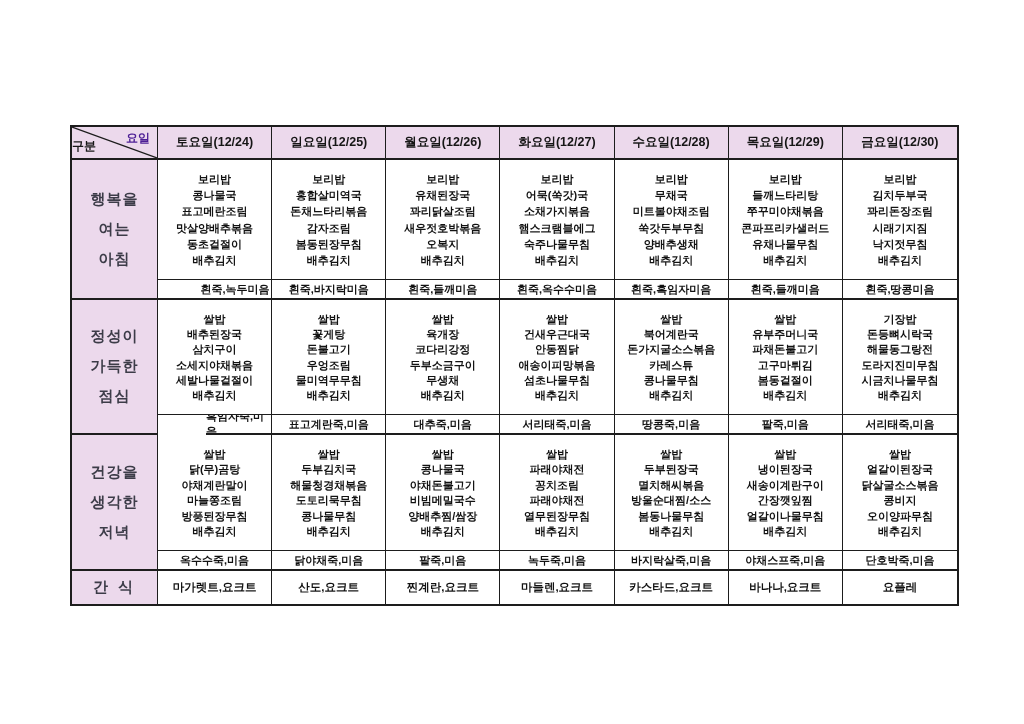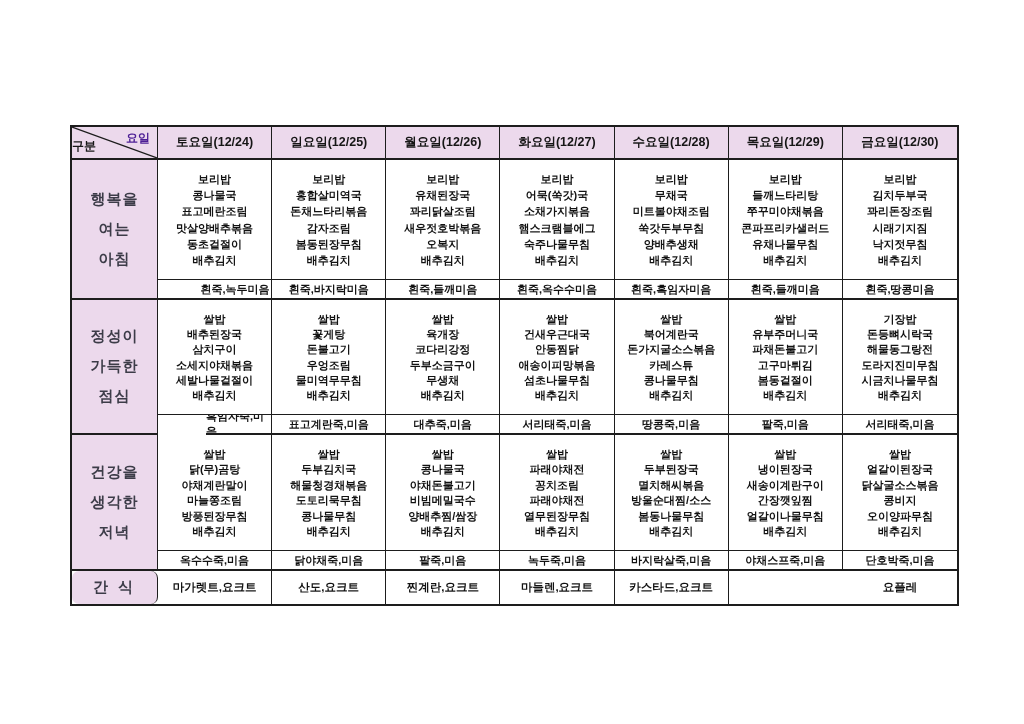--- a/index.html
+++ b/index.html
@@ -345,34 +345,37 @@
       <span>쌀밥</span>
       <span>얼갈이된장국</span>
       <span>닭살굴소스볶음</span>
       <span>콩비지</span>
       <span>오이양파무침</span>
       <span>배추김치</span>
     </div>
     <div class="cell mini-cell thick-b last" style="grid-area: 7 / 8;">
       <span>단호박죽,미음</span>
     </div>
-    <div class="cell label-cell snack-label bottom" style="grid-area: 8 / 1; border-radius: 7px;">
+    <div class="cell label-cell snack-label bottom" style="grid-area: 8 / 1;">
       <span>간 식</span>
     </div>
     <div class="cell snack-cell bottom" style="grid-area: 8 / 2;">
       <span>마가렛트,요크트</span>
     </div>
     <div class="cell snack-cell bottom" style="grid-area: 8 / 3;">
       <span>산도,요크트</span>
     </div>
     <div class="cell snack-cell bottom" style="grid-area: 8 / 4;">
       <span>찐계란,요크트</span>
     </div>
     <div class="cell snack-cell bottom" style="grid-area: 8 / 5;">
       <span>마들렌,요크트</span>
     </div>
     <div class="cell snack-cell bottom" style="grid-area: 8 / 6;">
       <span>카스타드,요크트</span>
+    </div>
+    <div class="cell snack-cell bottom" style="grid-area: 8 / 7;">
+      <span>바나나,요크트</span>
     </div>
     <div class="cell snack-cell bottom last" style="grid-area: 8 / 8;">
       <span>요플레</span>
     </div>
   </div>
 
 </body></html>

